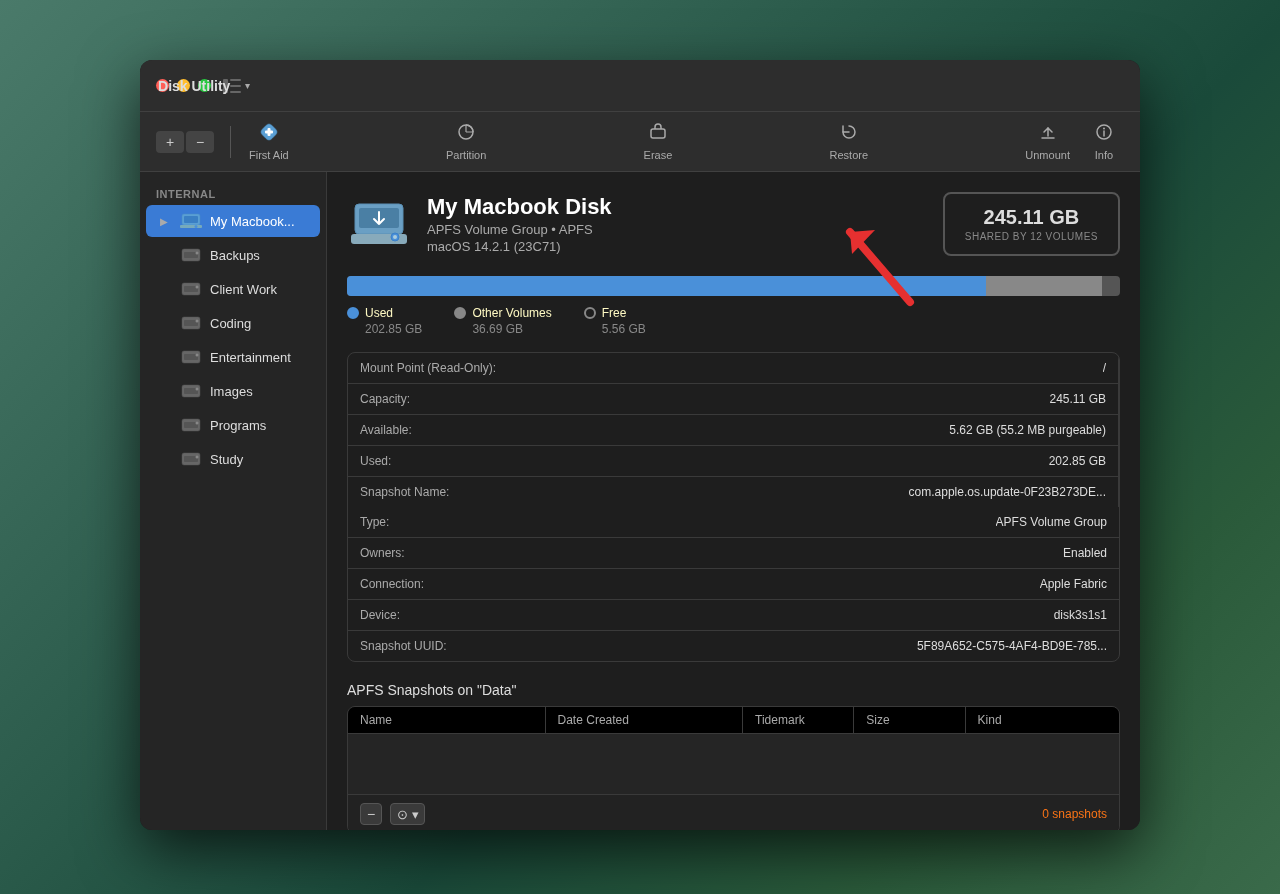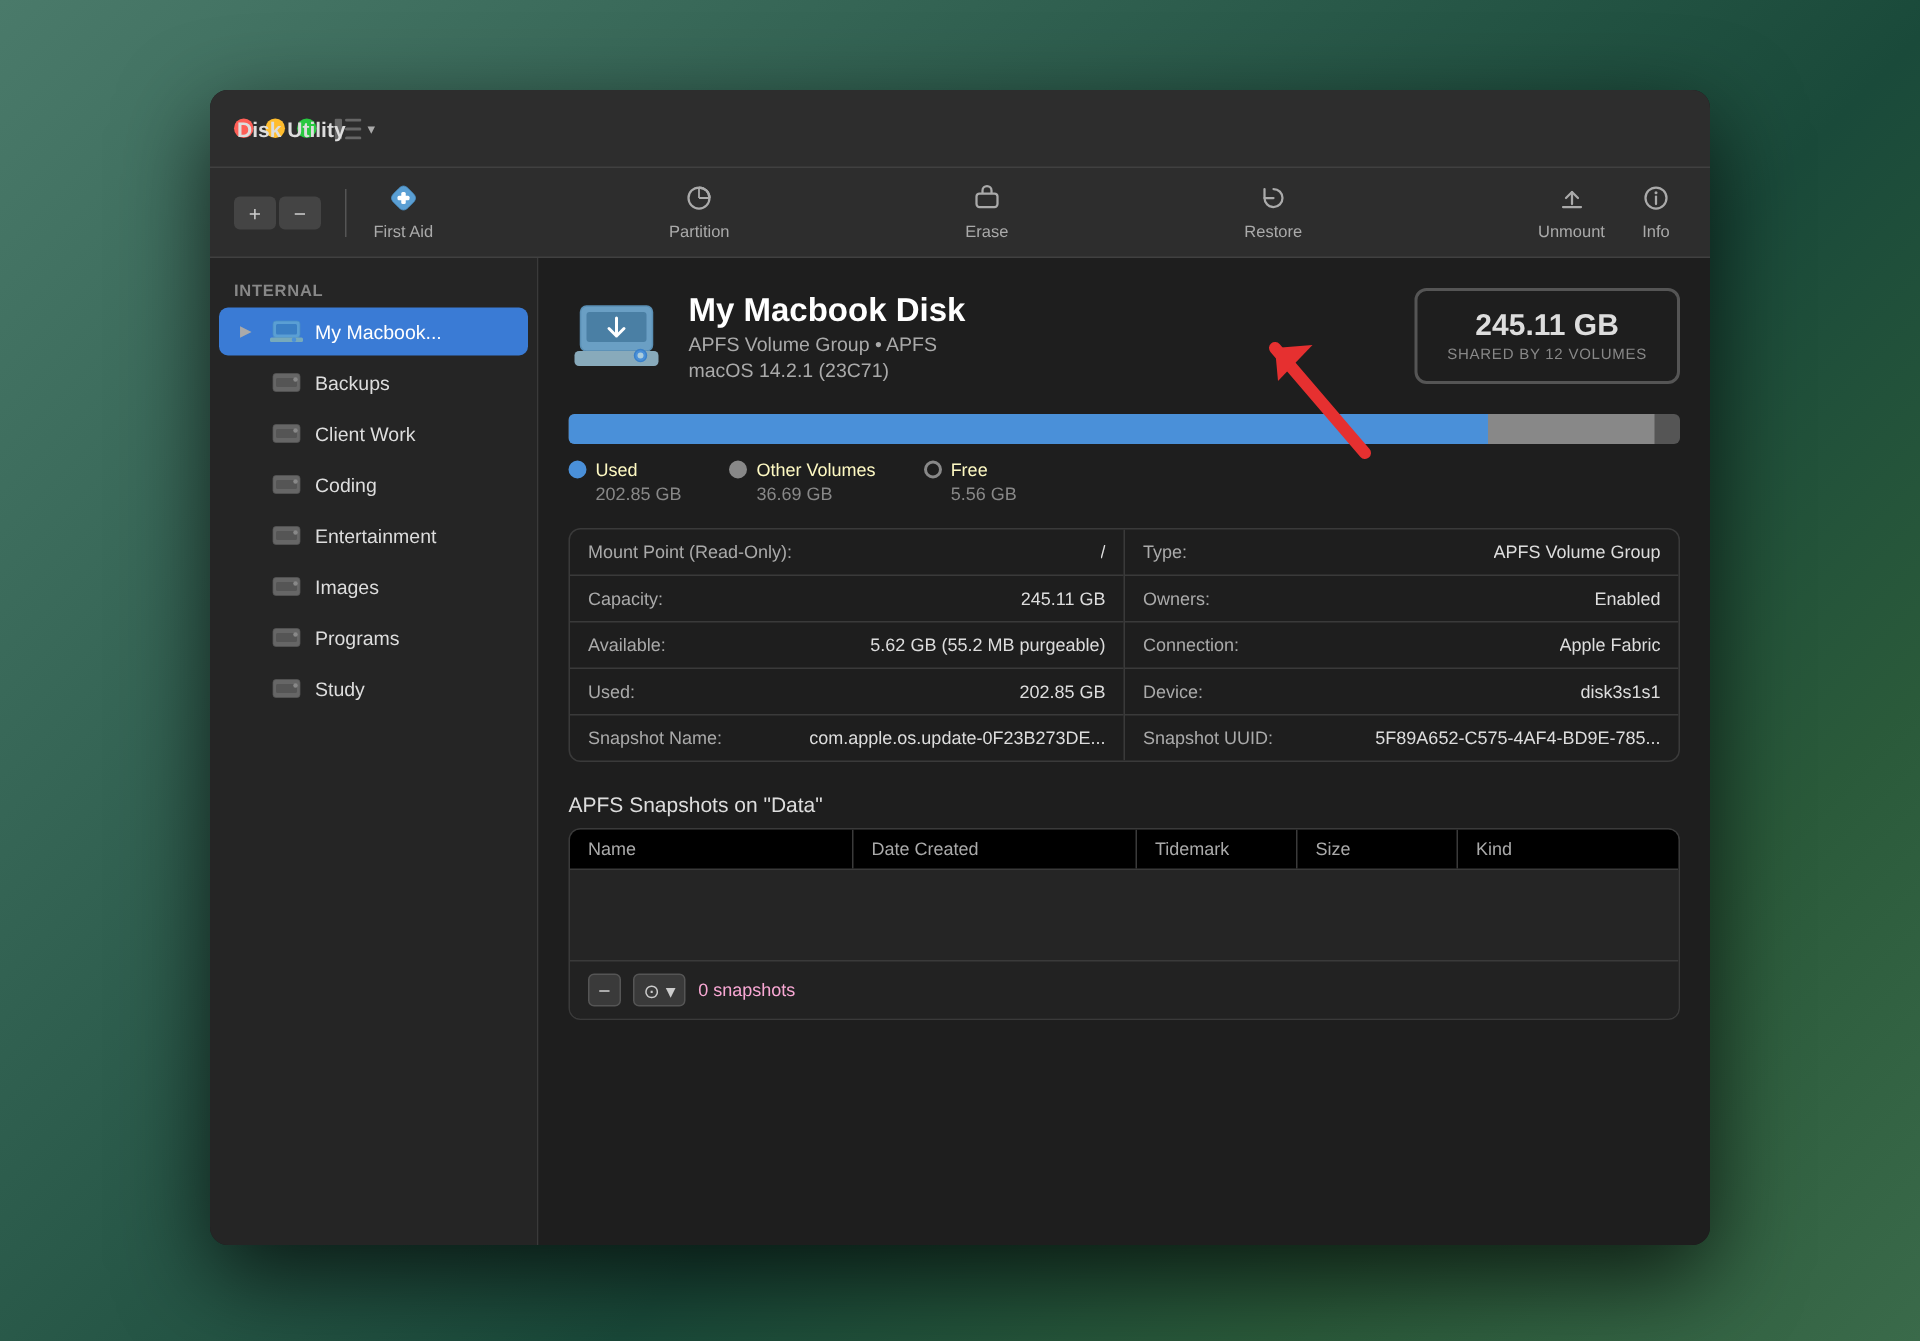--- a/index.html
+++ b/index.html
@@ -136,21 +136,21 @@
 
     
     .main-content {
       flex: 1;
       display: flex;
       overflow: hidden;
     }
 
     
     .sidebar {
-      width: 219px;
+      width: 187px;
       background: #252525;
       border-right: 1px solid #3a3a3a;
       display: flex;
       flex-direction: column;
       padding-top: 8px;
       overflow-y: auto;
     }
 
     .sidebar-section-label {
       font-size: 11px;
@@ -320,20 +320,21 @@
     
     .info-table {
       border: 1px solid #3a3a3a;
       border-radius: 8px;
       overflow: hidden;
       margin-bottom: 20px;
     }
 
     .info-table-inner {
       display: flex;
+      flex-direction: column;
     }
 
     .info-col {
       flex: 1;
       border-right: 1px solid #3a3a3a;
     }
     .info-col:last-child { border-right: none; }
 
     .info-row {
       display: flex;
@@ -435,23 +436,23 @@
       height: 22px;
       padding: 0 6px;
       cursor: pointer;
       gap: 4px;
       color: #ccc;
       font-size: 13px;
     }
 
     .snap-count {
       flex: 1;
-      text-align: left;
+      text-align: right;
       font-size: 12px;
-      color: #f9a8d4;
+      color: #f97316;
     }
 
     
     .arrow-annotation {
       position: absolute;
       top: 30px;
       right: 200px;
       width: 120px;
       height: 120px;
       pointer-events: none;

